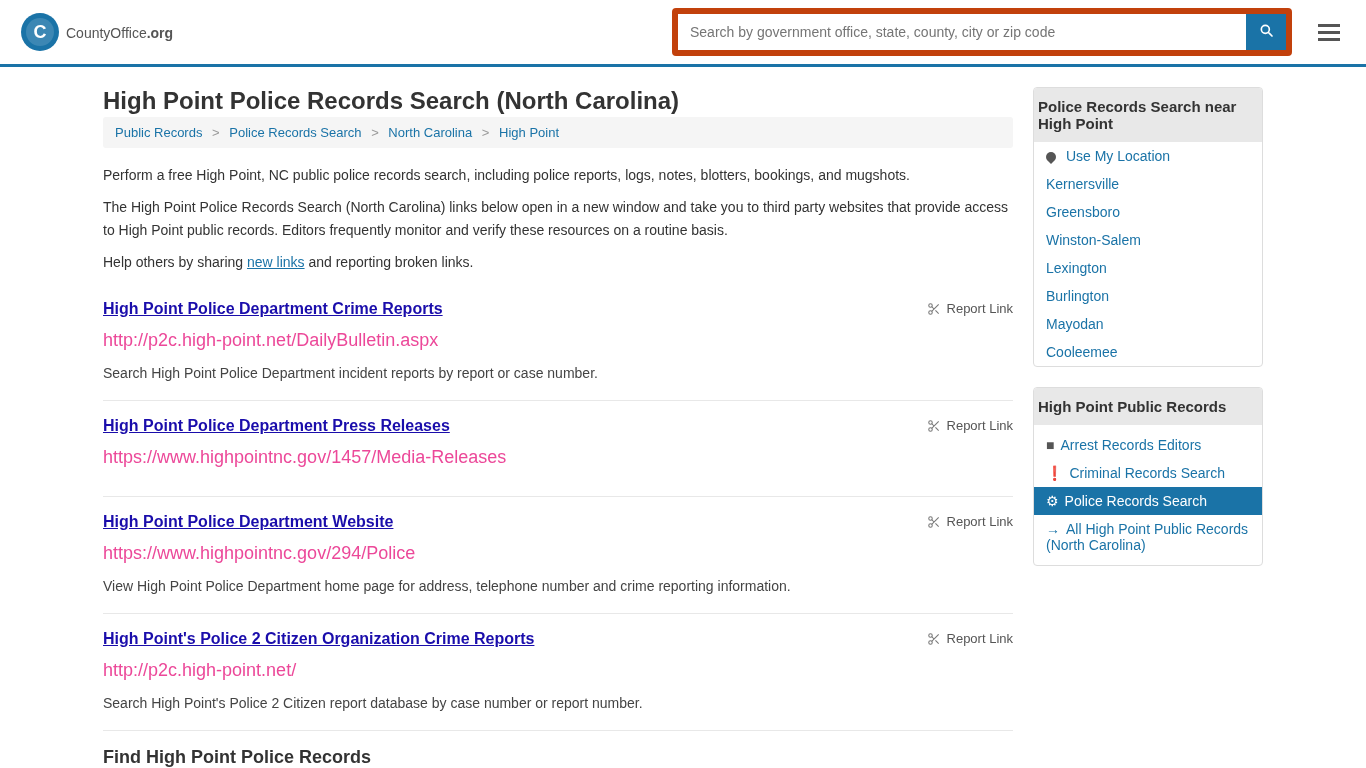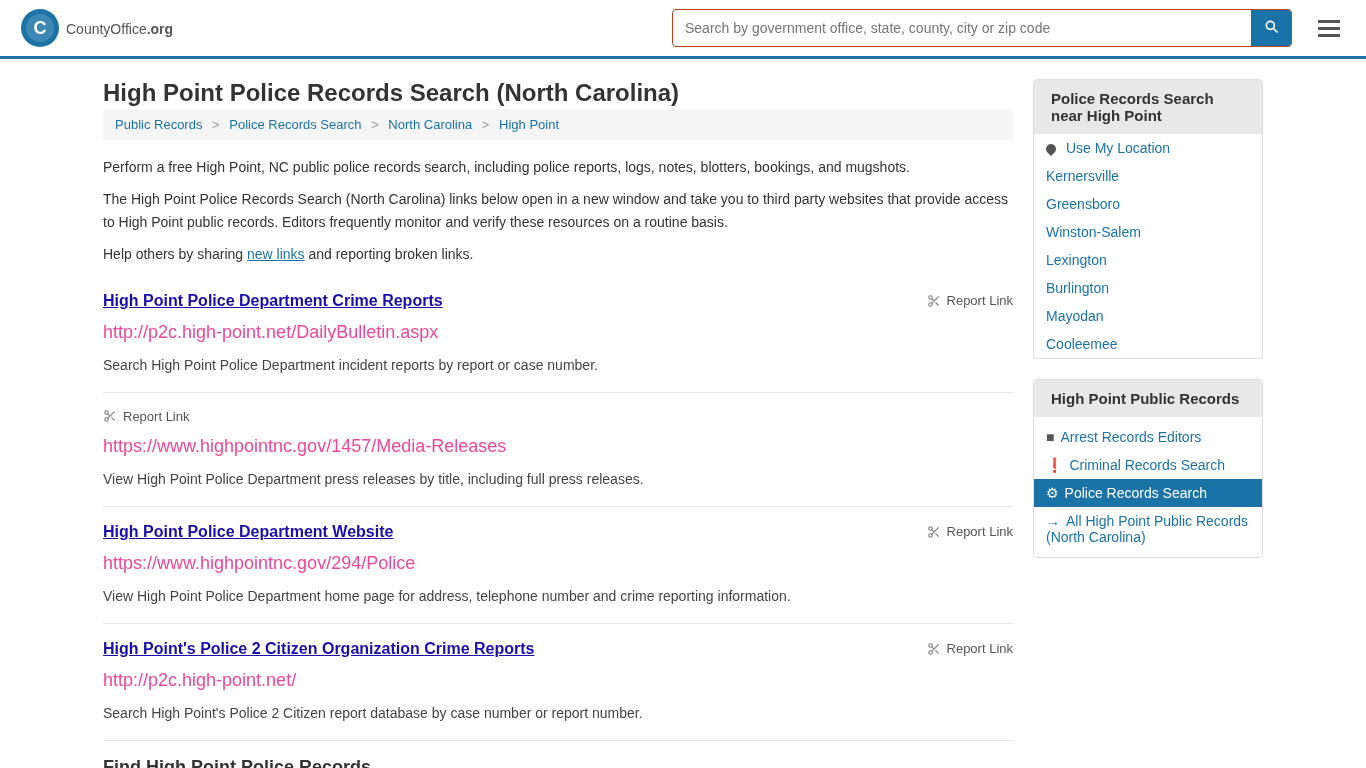--- a/index.html
+++ b/index.html
@@ -32,21 +32,21 @@
     .logo-text span {
       color: #555;
       font-weight: normal;
       font-size: 14px;
     }
     .search-bar-container {
       flex: 1;
       max-width: 620px;
       display: flex;
       align-items: center;
-      border: 1px solid #c2410c;
+      border: 6px solid #c2410c;
       border-radius: 4px;
       overflow: hidden;
       margin-left: auto;
     }
     .search-input {
       flex: 1;
       border: none;
       outline: none;
       padding: 8px 12px;
       font-size: 14px;
@@ -182,21 +182,21 @@
     }
 
     .sidebar-box {
       border: 1px solid #ddd;
       border-radius: 4px;
       margin-bottom: 20px;
       overflow: hidden;
     }
     .sidebar-box-title {
       background: #e8e8e8;
-      padding: 10px 17px;
+      padding: 10px 4px;
       font-size: 15px;
       font-weight: bold;
       color: #333;
     }
     .sidebar-list {
       list-style: none;
       padding: 0 0;
     }
     .sidebar-list li {
       padding: 6px 12px;
@@ -317,33 +317,33 @@
           <line x1="8.12" y1="8.12" x2="12" y2="12"></line>
         </svg>
         <span>Report Link</span>
       </button>
     </div>
     <div class="result-url">http://p2c.high-point.net/DailyBulletin.aspx</div>
     <div class="result-desc">Search High Point Police Department incident reports by report or case number.</div>
   </div>
         <div class="result-item">
     <div class="result-header">
+      <a class="result-title" href="#">High Point Police Department Press Releases</a>
       <button class="report-link-btn">
         <svg width="14" height="14" viewBox="0 0 24 24" fill="none" stroke="#777" stroke-width="1.8">
           <circle cx="6" cy="6" r="3"></circle>
                 <circle cx="6" cy="18" r="3"></circle>
           <line x1="20" y1="4" x2="8.12" y2="15.88"></line>
                 <line x1="14.47" y1="14.48" x2="20" y2="20"></line>
           <line x1="8.12" y1="8.12" x2="12" y2="12"></line>
         </svg>
         <span>Report Link</span>
       </button>
     </div>
     <div class="result-url">https://www.highpointnc.gov/1457/Media-Releases</div>
-    <div class="result-desc">View High Point Police Department press releases by title, including full press releases.</div>
   </div>
         <div class="result-item">
     <div class="result-header">
       <a class="result-title" href="#">High Point Police Department Website</a>
       <button class="report-link-btn">
         <svg width="14" height="14" viewBox="0 0 24 24" fill="none" stroke="#777" stroke-width="1.8">
           <circle cx="6" cy="6" r="3"></circle>
                 <circle cx="6" cy="18" r="3"></circle>
           <line x1="20" y1="4" x2="8.12" y2="15.88"></line>
                 <line x1="14.47" y1="14.48" x2="20" y2="20"></line>

